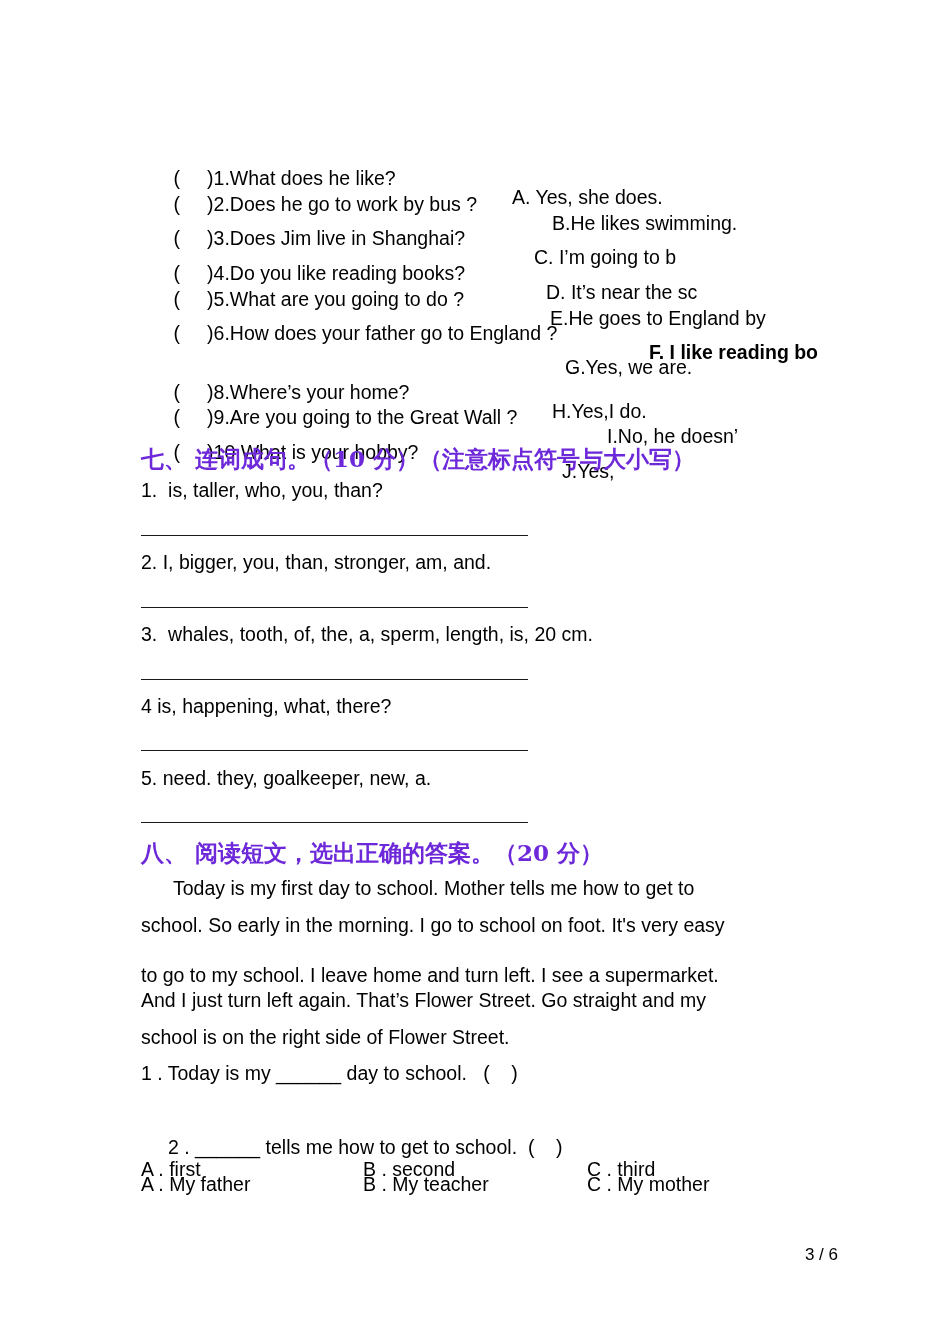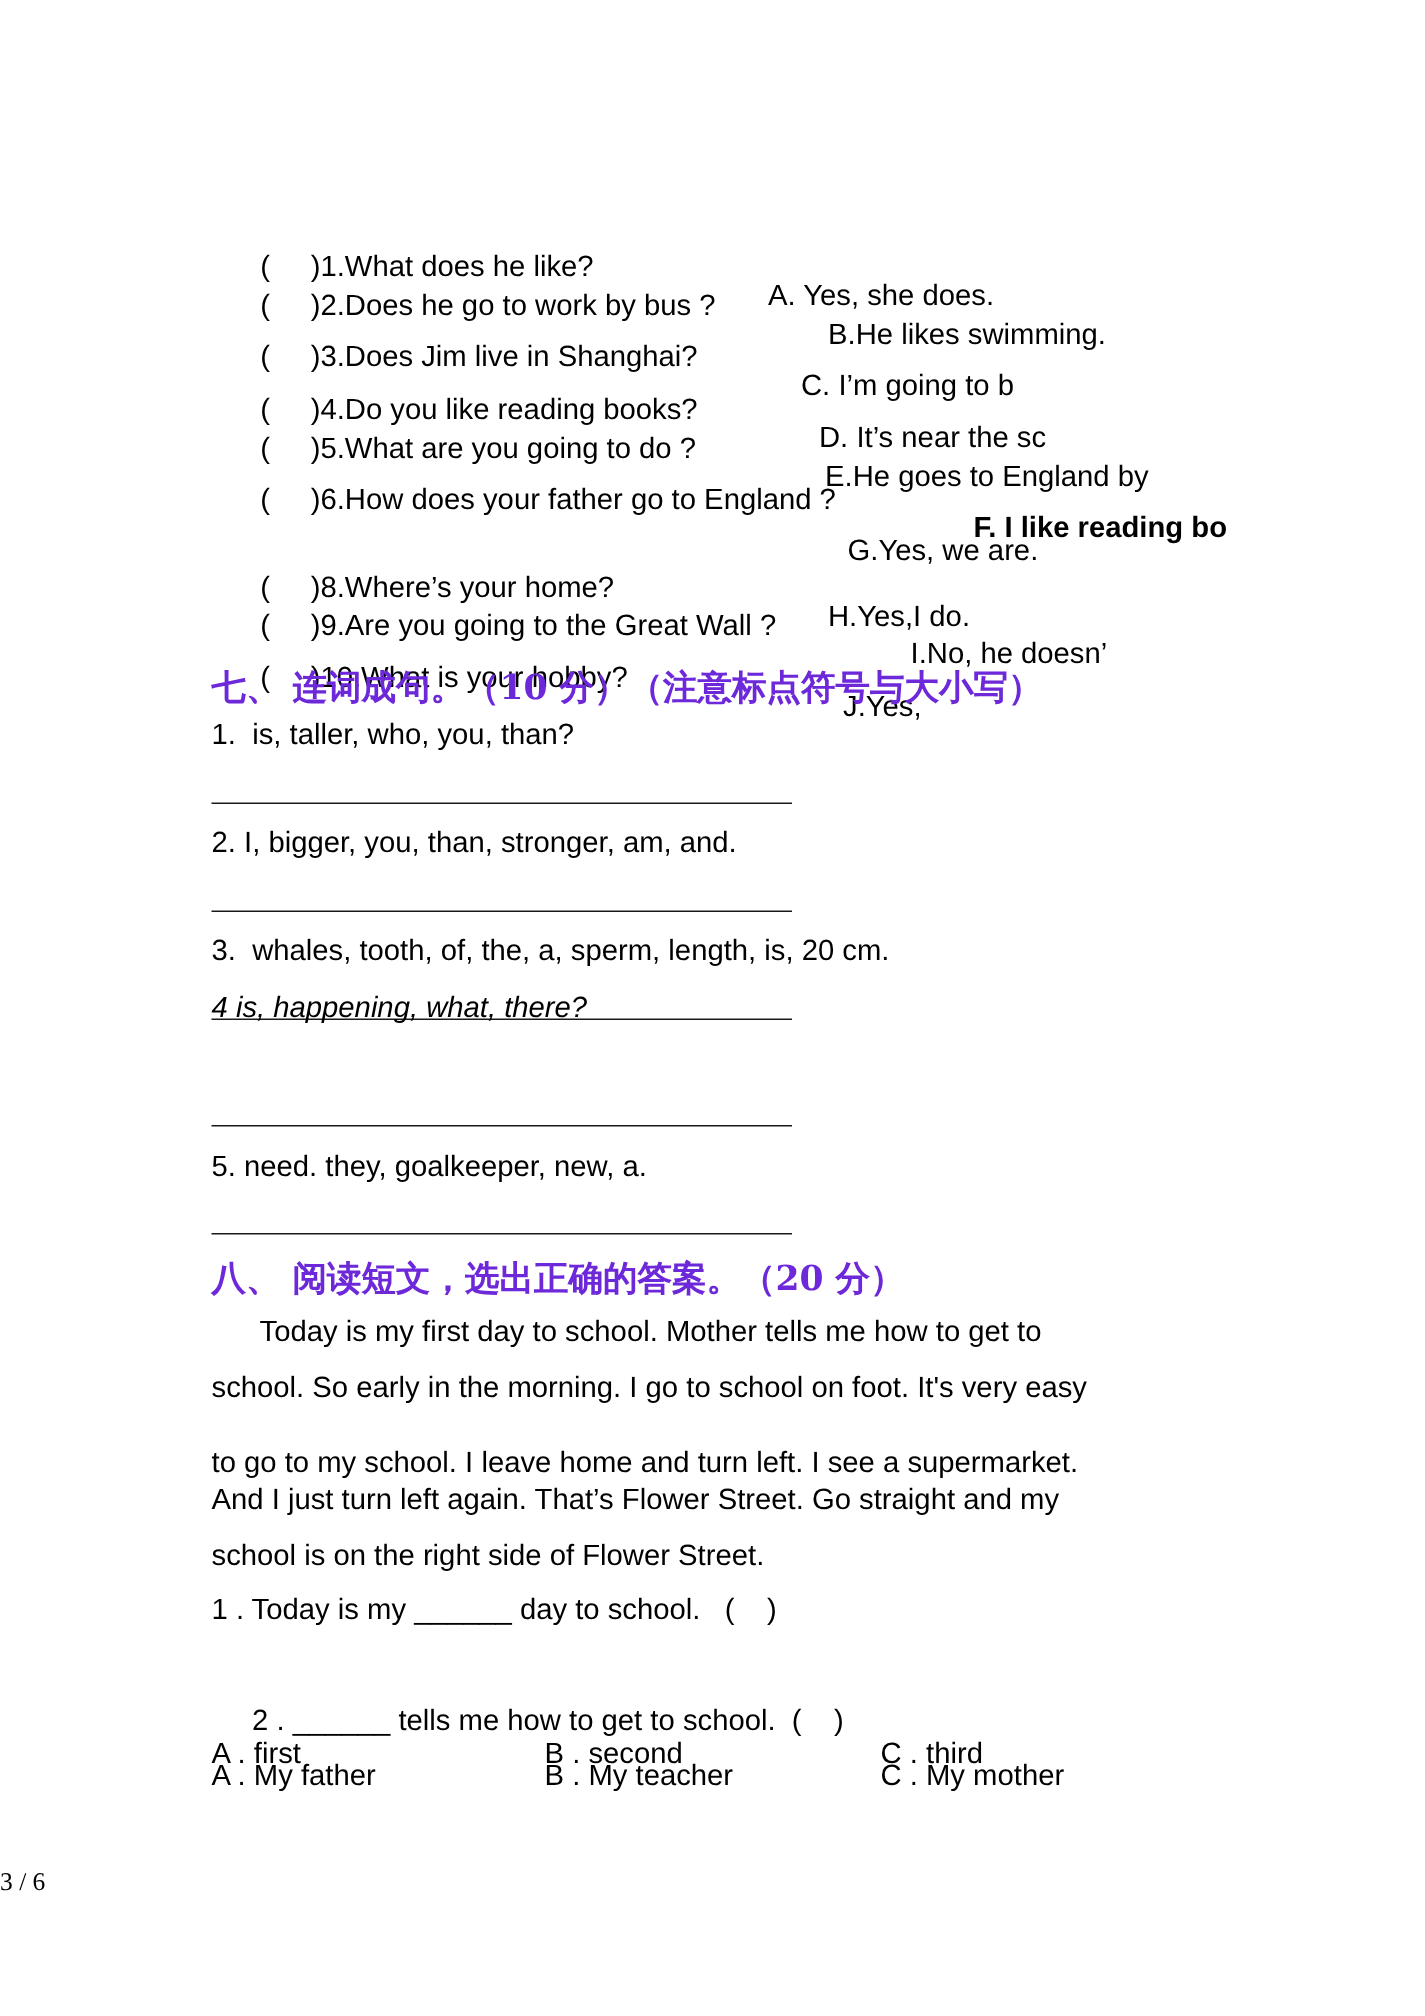--- a/index.html
+++ b/index.html
@@ -102,22 +102,22 @@
   }
   .opt-a { left: 0px; }
   .opt-b { left: 222px; }
   .opt-c { left: 446px; }
 
   
   .footer {
     position: absolute;
     left: 0;
     width: 838px;
-    text-align: left;
-    font-family: Liberation Serif, serif;
+    text-align: right;
+    font-family: Liberation Sans, sans-serif;
     font-size: 17px;
     line-height: 1;
     white-space: pre;
   }
 </style>
 </head>
 <body>
 
 <div class="page">
 
@@ -179,21 +179,21 @@
   <div>
     <div class="rw-item" style="top:481px;">1.  is, taller, who, you, than?</div>
     <div class="answer-line" style="top:535px;"></div>
 
     <div class="rw-item" style="top:553px;">2. I, bigger, you, than, stronger, am, and.</div>
     <div class="answer-line" style="top:607px;"></div>
 
     <div class="rw-item" style="top:625px;">3.  whales, tooth, of, the, a, sperm, length, is, 20 cm.</div>
     <div class="answer-line" style="top:679px;"></div>
 
-    <div class="rw-item" style="top:663px;font-style:italic;">4 is, happening, what, there?</div>
+    <div class="rw-item" style="top:697px;">4 is, happening, what, there?</div>
     <div class="answer-line" style="top:750px;"></div>
 
     <div class="rw-item" style="top:769px;">5. need. they, goalkeeper, new, a.</div>
     <div class="answer-line" style="top:822px;"></div>
   </div>
 
   <div class="sec-head" style="top:841px;">八、 阅读短文，选出正确的答案。（20 分）</div>
 
   <div>
     <div class="passage-line indent" style="top:879px;">Today is my first day to school. Mother tells me how to get to</div>

